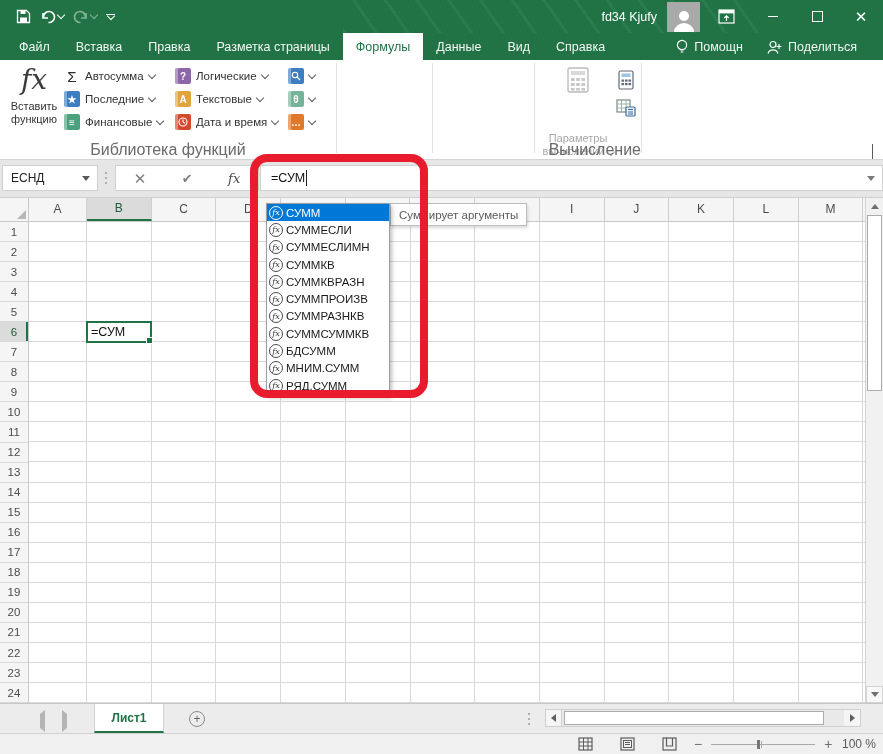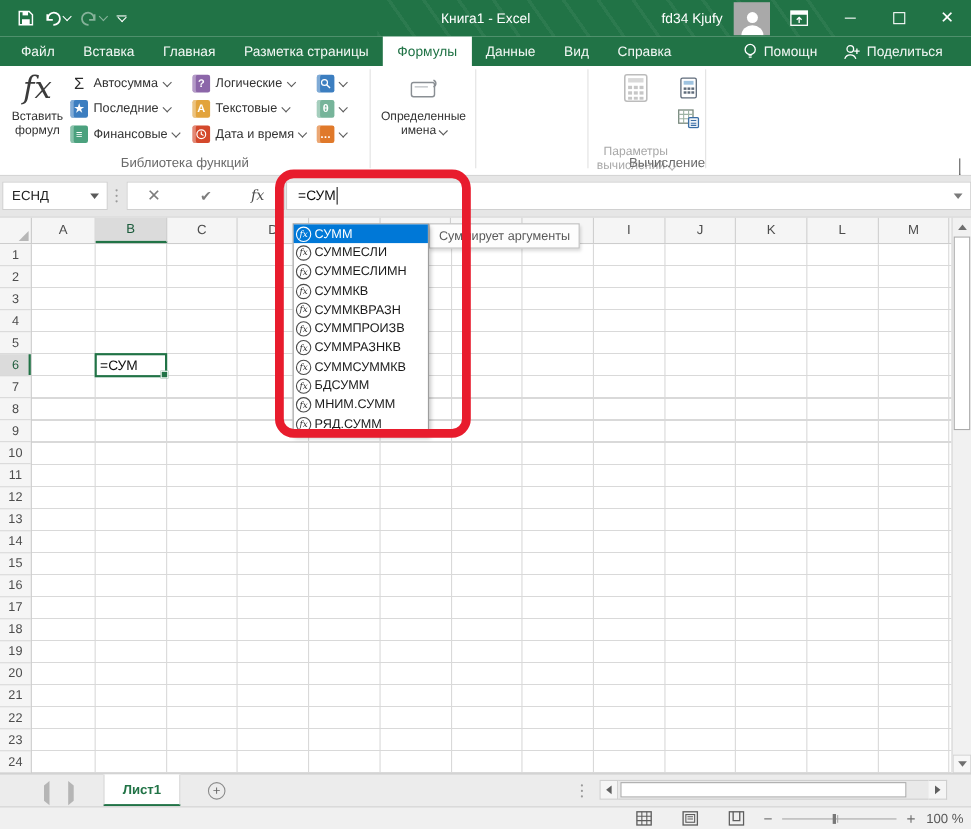--- a/index.html
+++ b/index.html
@@ -30,21 +30,21 @@
   .tabrow{height:27px;background:#217346;display:flex;align-items:stretch;color:#f2f7f4;font-size:12.5px;padding-left:6px;}
   #tabs{display:flex;}
   .tab{padding:0 13px;display:flex;align-items:center;white-space:nowrap;}
   .tab.active{background:#fff;color:#217346;}
   .tab-spacer{flex:1;}
   .tab-extra{display:flex;align-items:center;gap:6px;padding:0 12px;white-space:nowrap;}
 
   
   .ribbon{position:relative;height:99px;background:#fff;border-bottom:1px solid #d5d5d5;}
   .vdiv{position:absolute;top:3px;height:90px;width:1px;background:#e1e1e1;}
-  .grp-lbl{position:absolute;top:81px;font-size:12px;color:#6a6a6a;text-align:center;}
+  .grp-lbl{position:absolute;top:81px;font-size:16px;color:#6a6a6a;text-align:center;}
   .bigbtn{position:absolute;top:3px;display:flex;flex-direction:column;align-items:center;text-align:center;
           font-size:11px;line-height:13px;color:#333;}
   .bigbtn .iconbox{height:34px;display:flex;align-items:center;justify-content:center;margin-bottom:3px;}
   .fx-big{font-family:"DejaVu Serif",serif;font-style:italic;font-size:28px;color:#3b3b3b;line-height:30px;}
   .fn-col{position:absolute;top:5px;display:flex;flex-direction:column;gap:1px;}
   .fn-btn{display:flex;align-items:center;gap:5px;height:22px;font-size:11.5px;color:#333;white-space:nowrap;}
   .chev{width:5px;height:5px;border-right:1.2px solid #5c5c5c;border-bottom:1.2px solid #5c5c5c;transform:rotate(45deg);margin-top:-3px;flex:none;}
   .chev-up{transform:rotate(-135deg);margin-top:3px;}
   .book{width:16px;height:16px;border-radius:2px;color:#fff;display:flex;align-items:center;justify-content:center;
         font-size:10px;font-weight:bold;flex:none;box-shadow:inset 3px 0 0 rgba(255,255,255,.35);}
@@ -173,21 +173,20 @@
             <path d="M13 3 L13 8 L8 8" fill="none" stroke="#fff" stroke-width="1.6"></path>
             <path d="M12.5 7.5 A5.5 5.5 0 1 0 7.5 12.5" fill="none" stroke="#fff" stroke-width="1.6"></path>
           </svg>
         <span class="chev-w"></span>
       </span>
       <span class="qat-custom">
         <span class="bar"></span>
           <span class="chev-w"></span>
       </span>
     </div>
-    <div class="win-title">Книга1 - Excel</div>
     <div class="tb-right">
       <span class="user-name">fd34 Kjufy</span>
       <span class="avatar">
         <svg width="22" height="24" viewBox="0 0 22 24">
             <circle cx="11" cy="8" r="5" fill="#fff"></circle>
             <path d="M1 24 a10 9 0 0 1 20 0 z" fill="#fff"></path>
           </svg>
       </span>
       <span class="ribbon-opts">
         <svg width="17" height="15" viewBox="0 0 17 15">
@@ -206,21 +205,21 @@
       <span class="winbtn">
           <span class="glyph-close">✕</span>
         </span>
     </div>
   </div>
 
   <div class="tabrow">
     <div id="tabs">
         <div class="tab">Файл</div>
         <div class="tab">Вставка</div>
-        <div class="tab">Главная</div>
+        <div class="tab">Правка</div>
         <div class="tab">Разметка страницы</div>
         <div class="tab active">Формулы</div>
         <div class="tab">Данные</div>
         <div class="tab">Вид</div>
         <div class="tab">Справка</div>
       </div>
     <div class="tab-spacer"></div>
     <div class="tab-extra">
       <svg width="12" height="16" viewBox="0 0 12 16">
           <circle cx="6" cy="6" r="4.6" fill="none" stroke="#fff" stroke-width="1.2"></circle>
@@ -236,21 +235,21 @@
         </svg>
       <span>Поделиться</span>
     </div>
   </div>
 
   <div class="ribbon">
     <div class="bigbtn" style="left:5px;width:58px;">
       <div class="iconbox">
           <span class="fx-big">fx</span>
         </div>
-      <span>Вставить формул</span>
+      <span>Вставить функцию</span>
     </div>
 
     <div class="fn-col" style="left:64px;">
       <div class="fn-btn">
         <span class="sigma">Σ</span>
         <span>Автосумма</span>
           <span class="chev"></span>
       </div>
       <div class="fn-btn">
         <span class="book bk-blue">★</span>
@@ -302,30 +301,20 @@
         <span class="chev"></span>
       </div>
       <div class="fn-btn">
         <span class="book bk-orange">…</span>
         <span class="chev"></span>
       </div>
     </div>
 
     <div class="vdiv" style="left:336px;"></div>
 
-    <div class="bigbtn" style="left:340px;width:90px;">
-      <div class="iconbox">
-        <svg width="30" height="28" viewBox="0 0 30 28">
-            <rect x="4" y="9" width="21" height="13" rx="2" fill="#fff" stroke="#8a8f94" stroke-width="1.3"></rect>
-            <path d="M7 13 h12" stroke="#b9bdc1" stroke-width="1.2"></path>
-            <path d="M24 7 C27 8 27 12 24 13" fill="none" stroke="#8a8f94" stroke-width="1.3"></path>
-          </svg>
-      </div>
-      <span><span>Определенные имена</span> <span class="chev" style="display:inline-block;"></span></span>
-    </div>
 
     <div class="vdiv" style="left:432px;"></div>
 
 
     <div class="vdiv" style="left:534px;"></div>
 
     <div class="bigbtn disabled-btn" style="left:538px;width:80px;">
       <div class="iconbox">
         <svg width="26" height="28" viewBox="0 0 26 28">
             <rect x="3" y="2" width="20" height="24" rx="2" fill="#fff" stroke="#bcbcbc" stroke-width="1.4"></rect>

